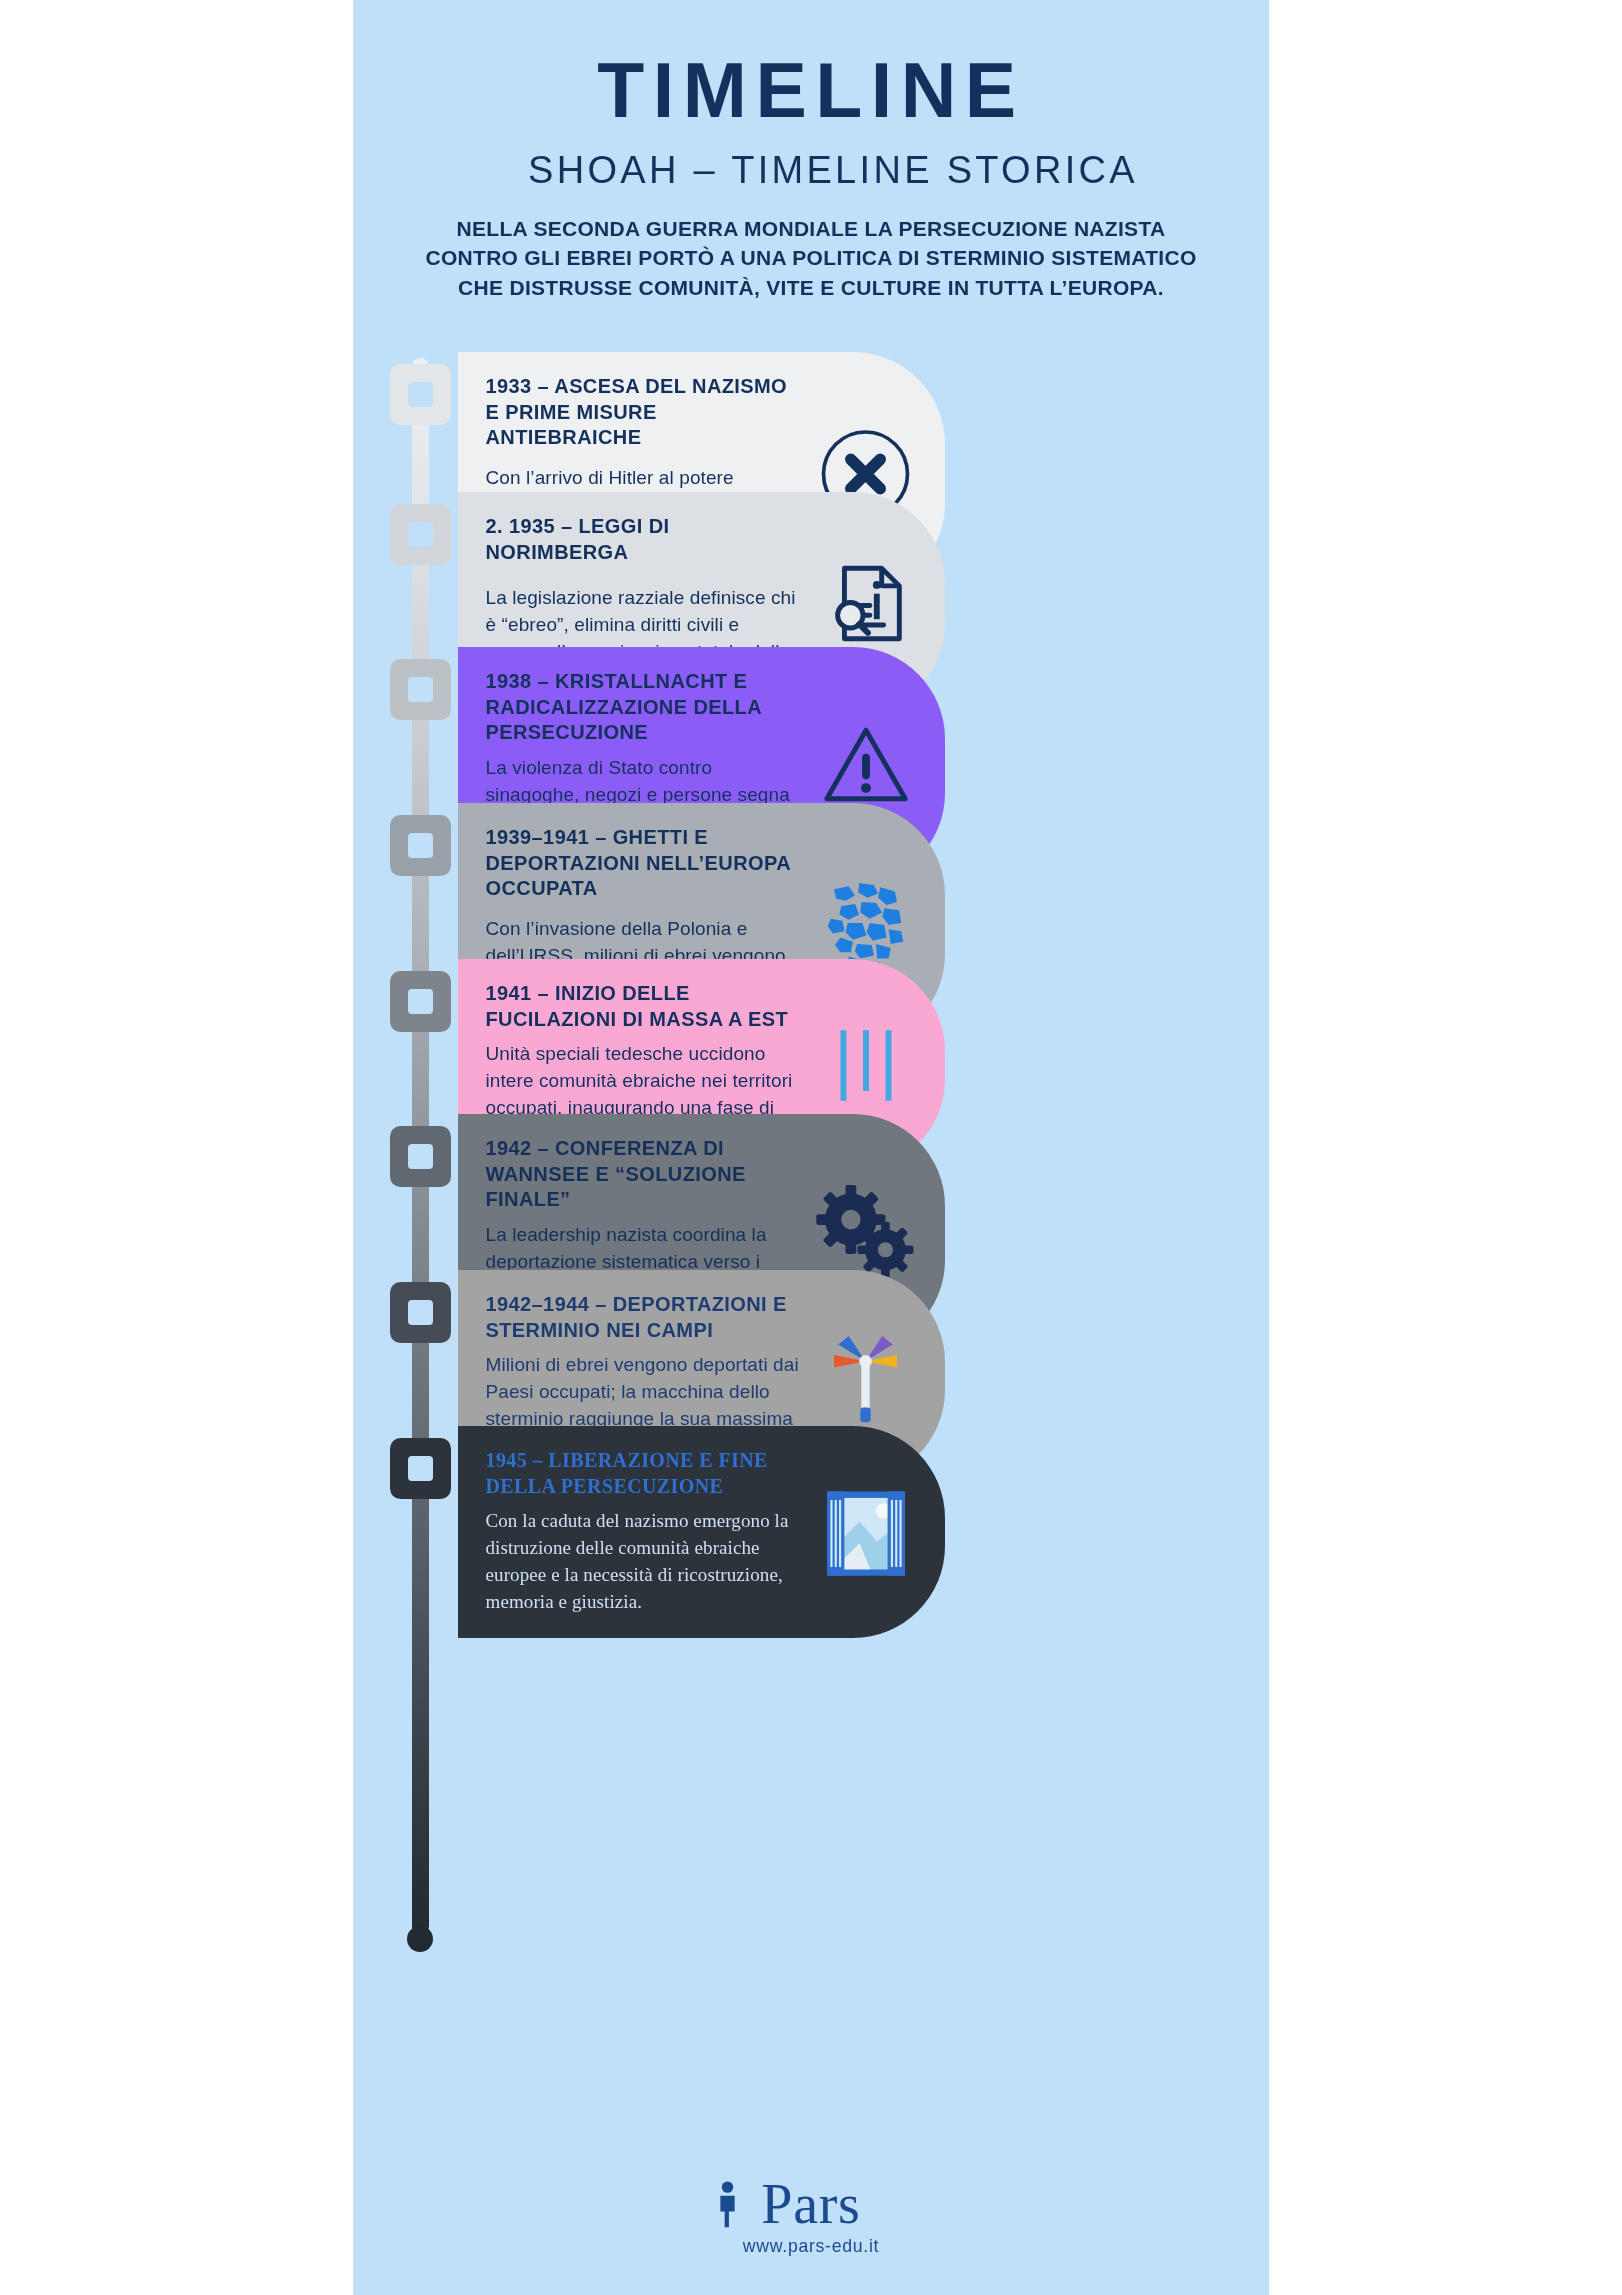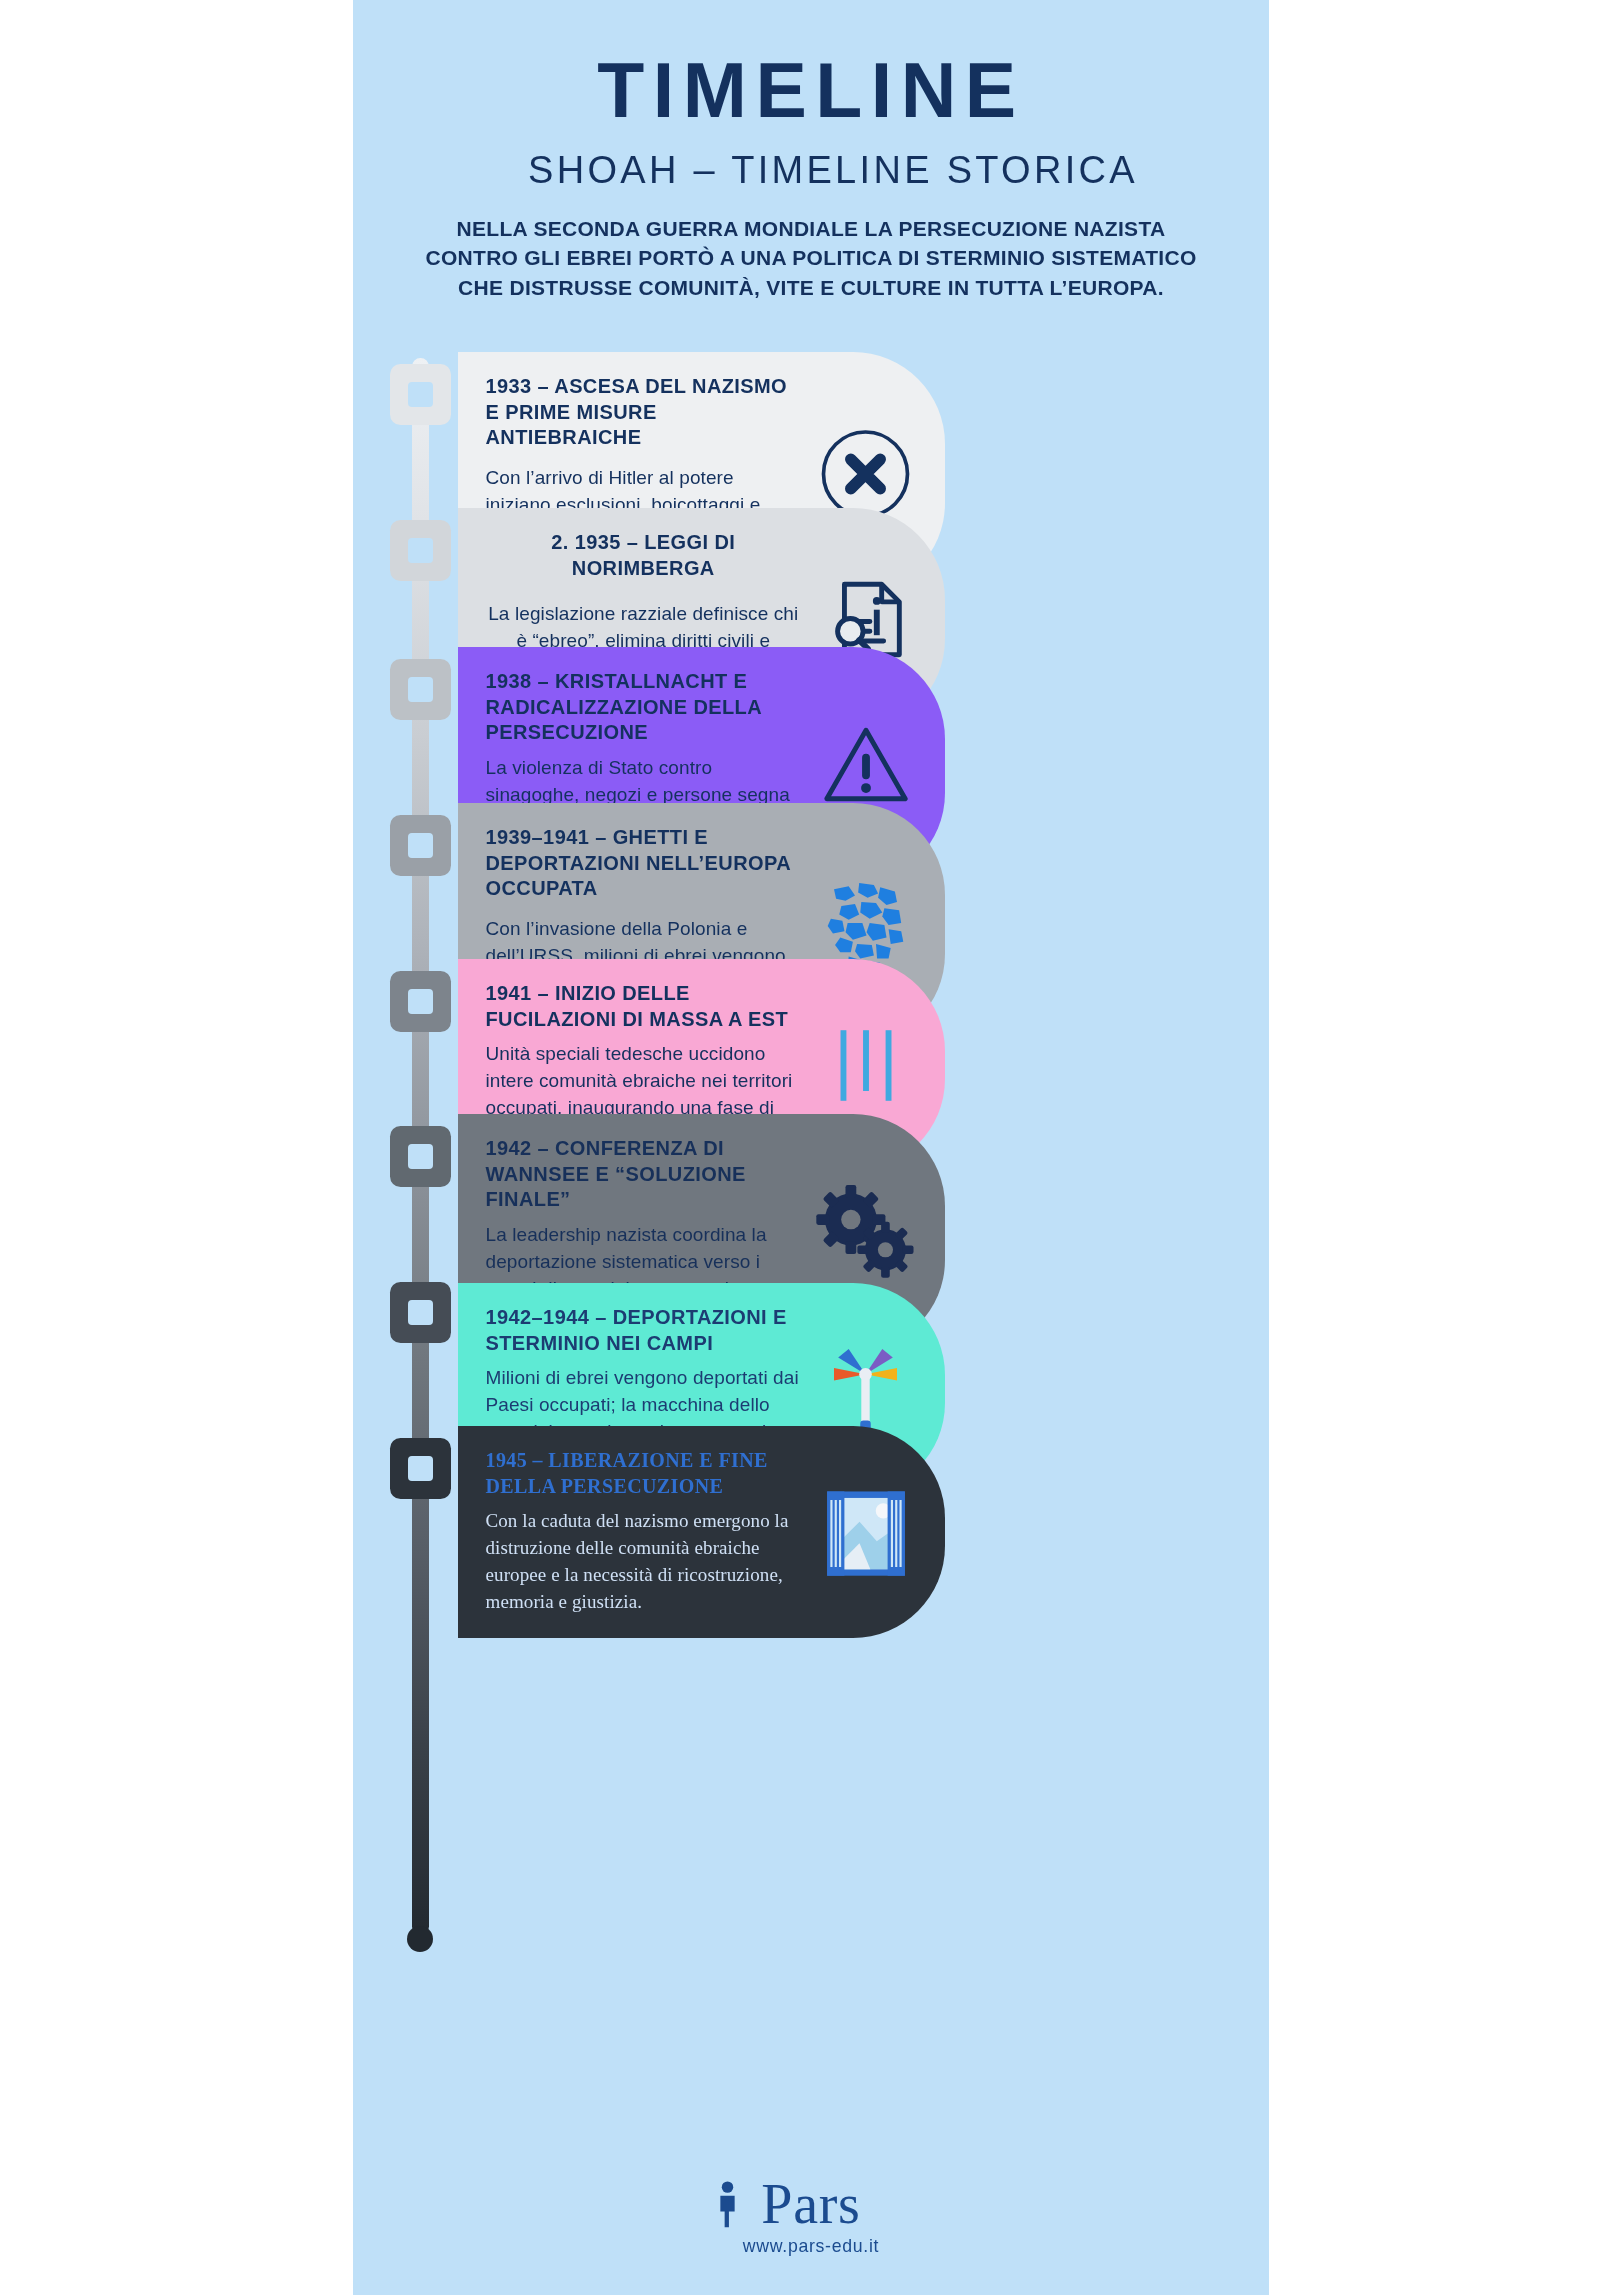--- a/index.html
+++ b/index.html
@@ -199,21 +199,21 @@
         <p style="color:#14315e;">Con l’arrivo di Hitler al potere iniziano esclusioni, boicottaggi e discriminazioni sistematiche contro gli ebrei tedeschi.</p>
         <div class="art">
           <svg viewBox="0 0 100 100" width="105" height="105" aria-hidden="true">
             <circle cx="50" cy="50" r="40" fill="none" stroke="#14315e" stroke-width="3.5"></circle>
             <path d="M36 36 L64 64 M64 36 L36 64" stroke="#14315e" stroke-width="11" stroke-linecap="round"></path>
           </svg>
         </div>
       </div>
     </div>
 
-    <div class="row" style="position:absolute; top:172px; left:0; width:100%;text-align:center;">
+    <div class="row" style="position:absolute; top:156px; left:0; width:100%;">
       <div class="node" style="top:11.8px; background:#d2d6da;">
         <div class="inner"></div>
       </div>
       <div class="card tight" style="top:0px; background:#dcdfe3;">
         <h3 style="color:#14315e;">2. 1935 – LEGGI DI NORIMBERGA</h3>
         <p style="color:#14315e; margin-top:19.6px;">La legislazione razziale definisce chi è “ebreo”, elimina diritti civili e prepara l’emarginazione totale dalla società.</p>
         <div class="art">
           <svg viewBox="0 0 100 100" width="98" height="98" aria-hidden="true">
             <path d="M28 14 H66 L84 32 V86 H28 Z" fill="none" stroke="#14315e" stroke-width="5" stroke-linejoin="round"></path>
             <path d="M66 14 V32 H84" fill="none" stroke="#14315e" stroke-width="5" stroke-linejoin="round"></path>
@@ -333,21 +333,21 @@
             <circle cx="68" cy="66" r="7" fill="#70777f"></circle>
           </svg>
         </div>
       </div>
     </div>
 
     <div class="row" style="position:absolute; top:934px; left:0; width:100%;">
       <div class="node" style="top:11.8px; background:#454c55;">
         <div class="inner"></div>
       </div>
-      <div class="card tight" style="top:13px; background:#5eead4;">
+      <div class="card tight" style="top:0px; background:#a3a3a3;">
         <h3 style="color:#1c3c72;">1942–1944 – DEPORTAZIONI E STERMINIO NEI CAMPI</h3>
         <p style="color:#1c3c72;">Milioni di ebrei vengono deportati dai Paesi occupati; la macchina dello sterminio raggiunge la sua massima estensione.</p>
         <div class="art">
           <svg viewBox="0 0 100 100" width="105" height="105" aria-hidden="true">
             <rect x="46" y="40" width="8" height="46" fill="#e9eef4"></rect>
             <rect x="45" y="80" width="10" height="14" rx="3" fill="#2f6fd0"></rect>
             <g>
               <path d="M50 36 L20 30 L20 42 Z" fill="#e85a2a"></path>
               <path d="M50 36 L80 30 L80 42 Z" fill="#f2b21b"></path>
               <path d="M50 36 L34 12 L24 20 Z" fill="#2f6fd0"></path>

